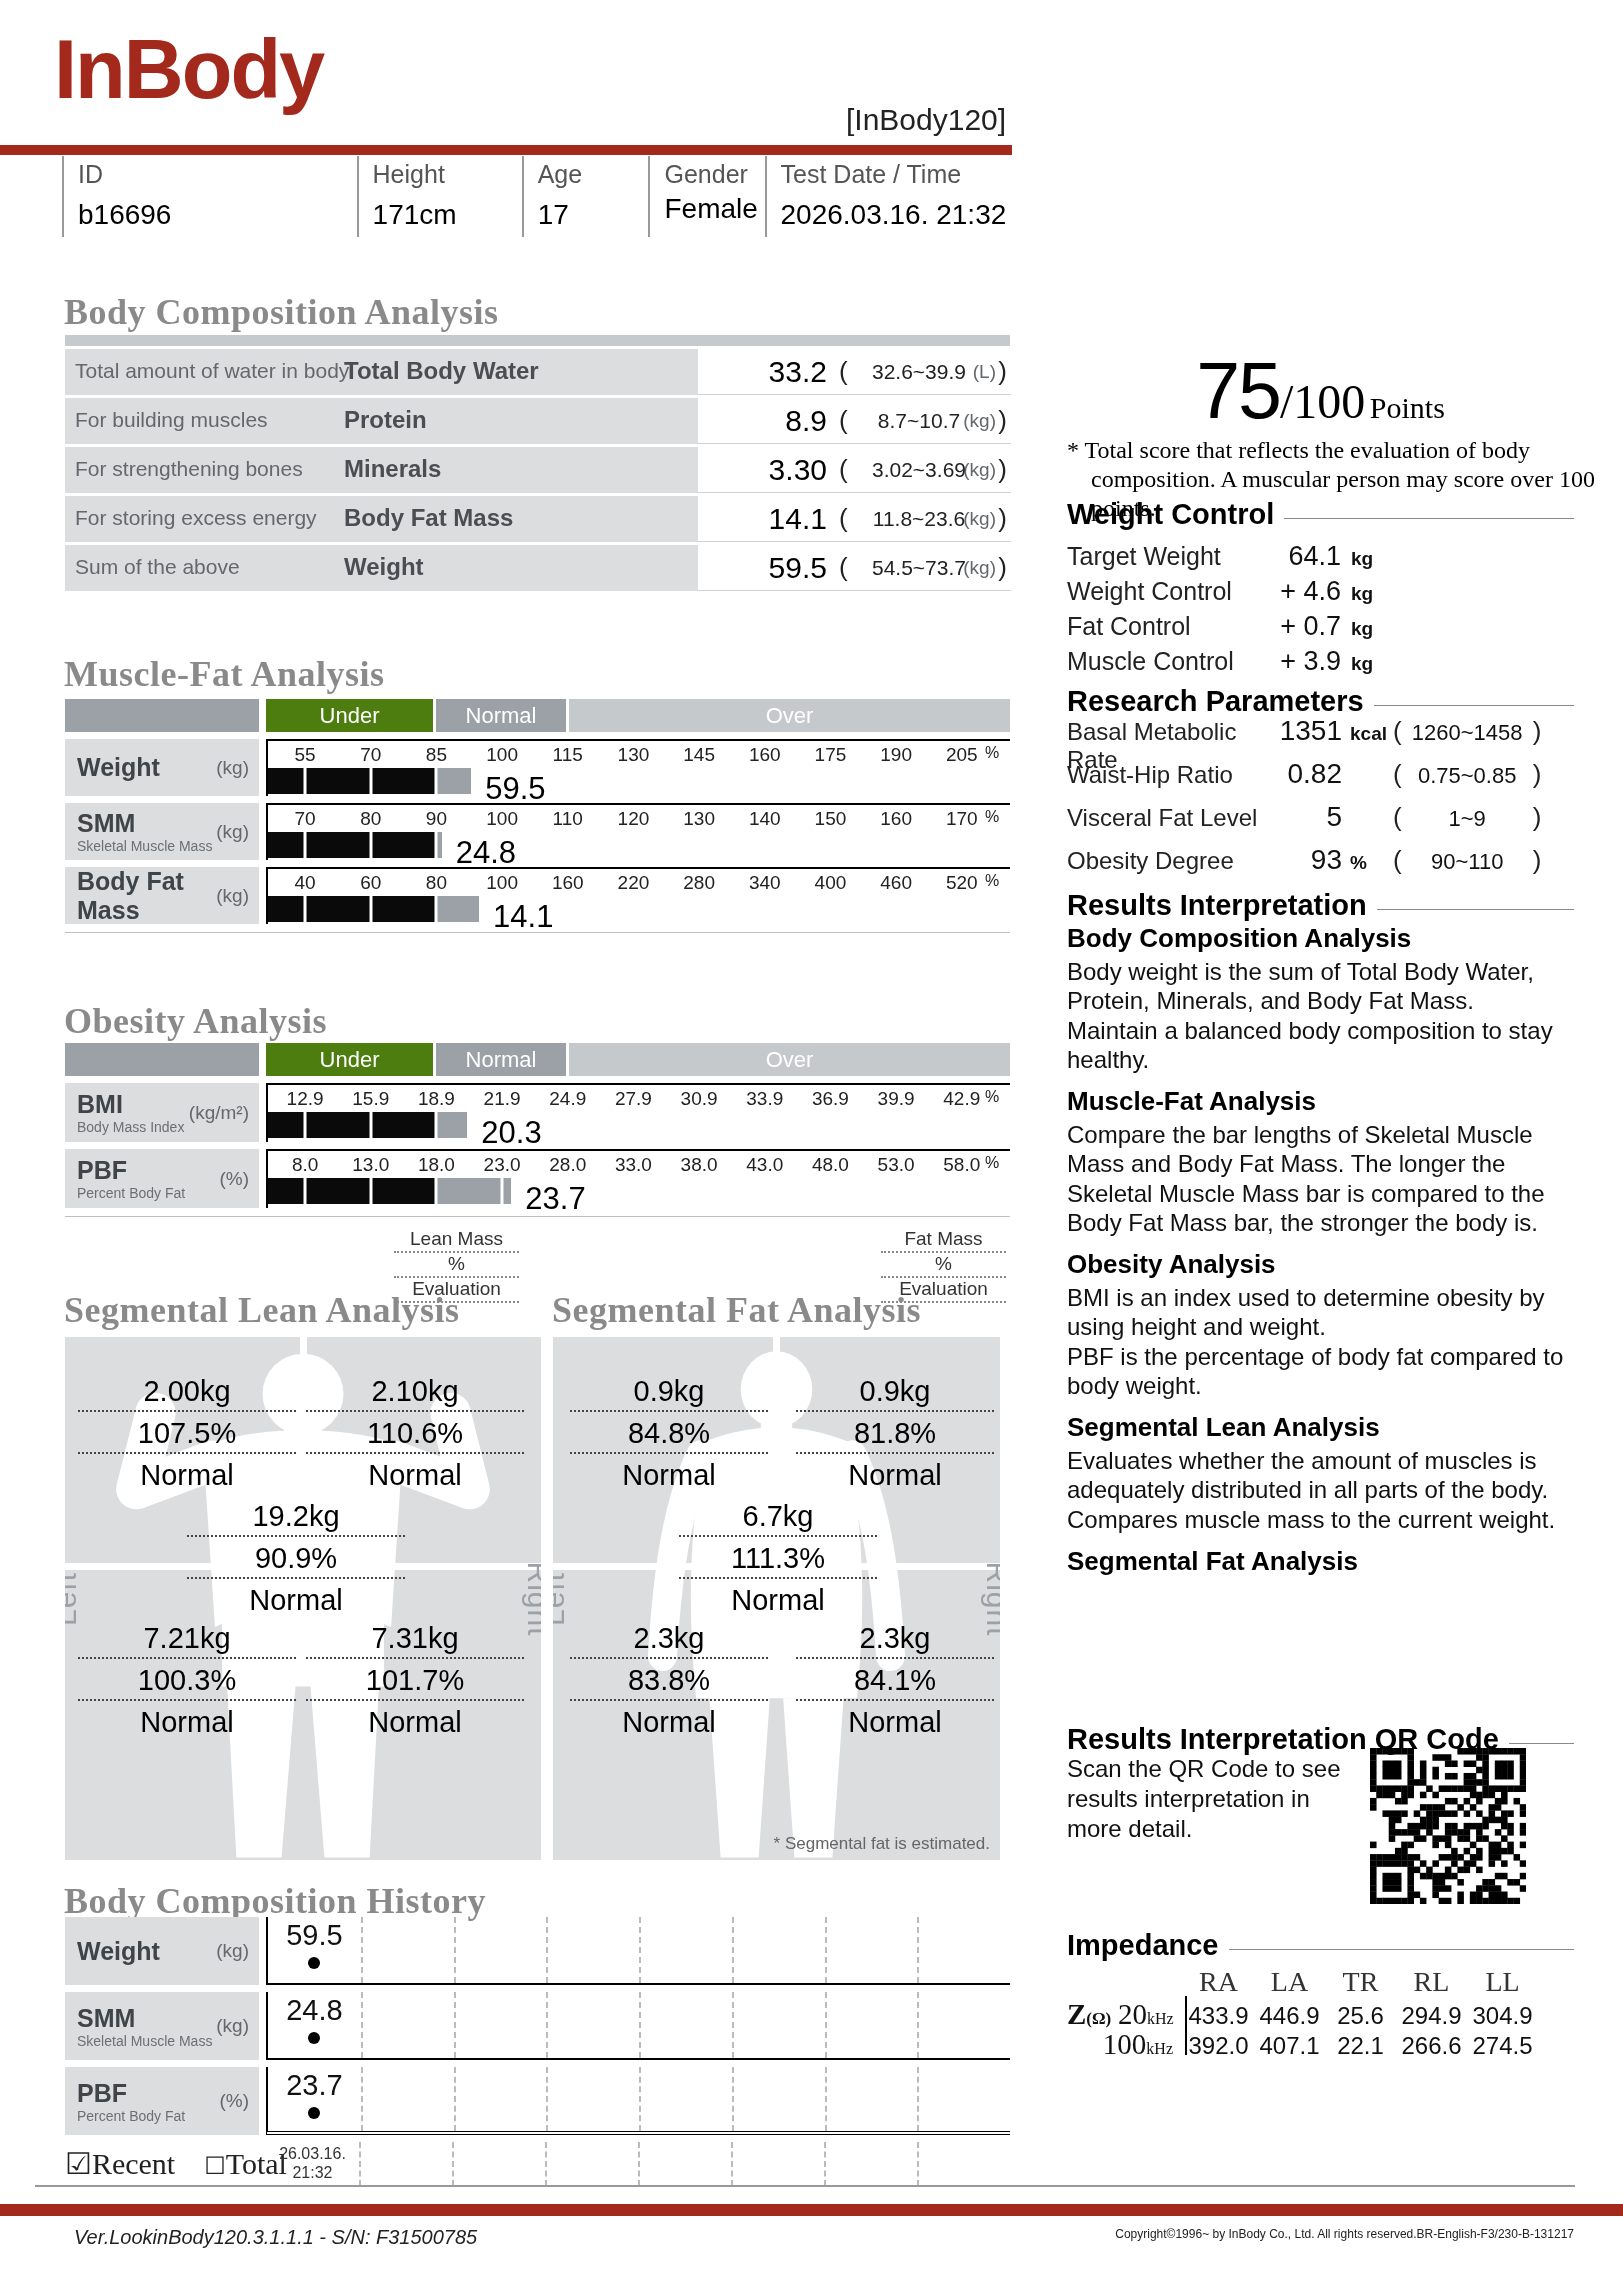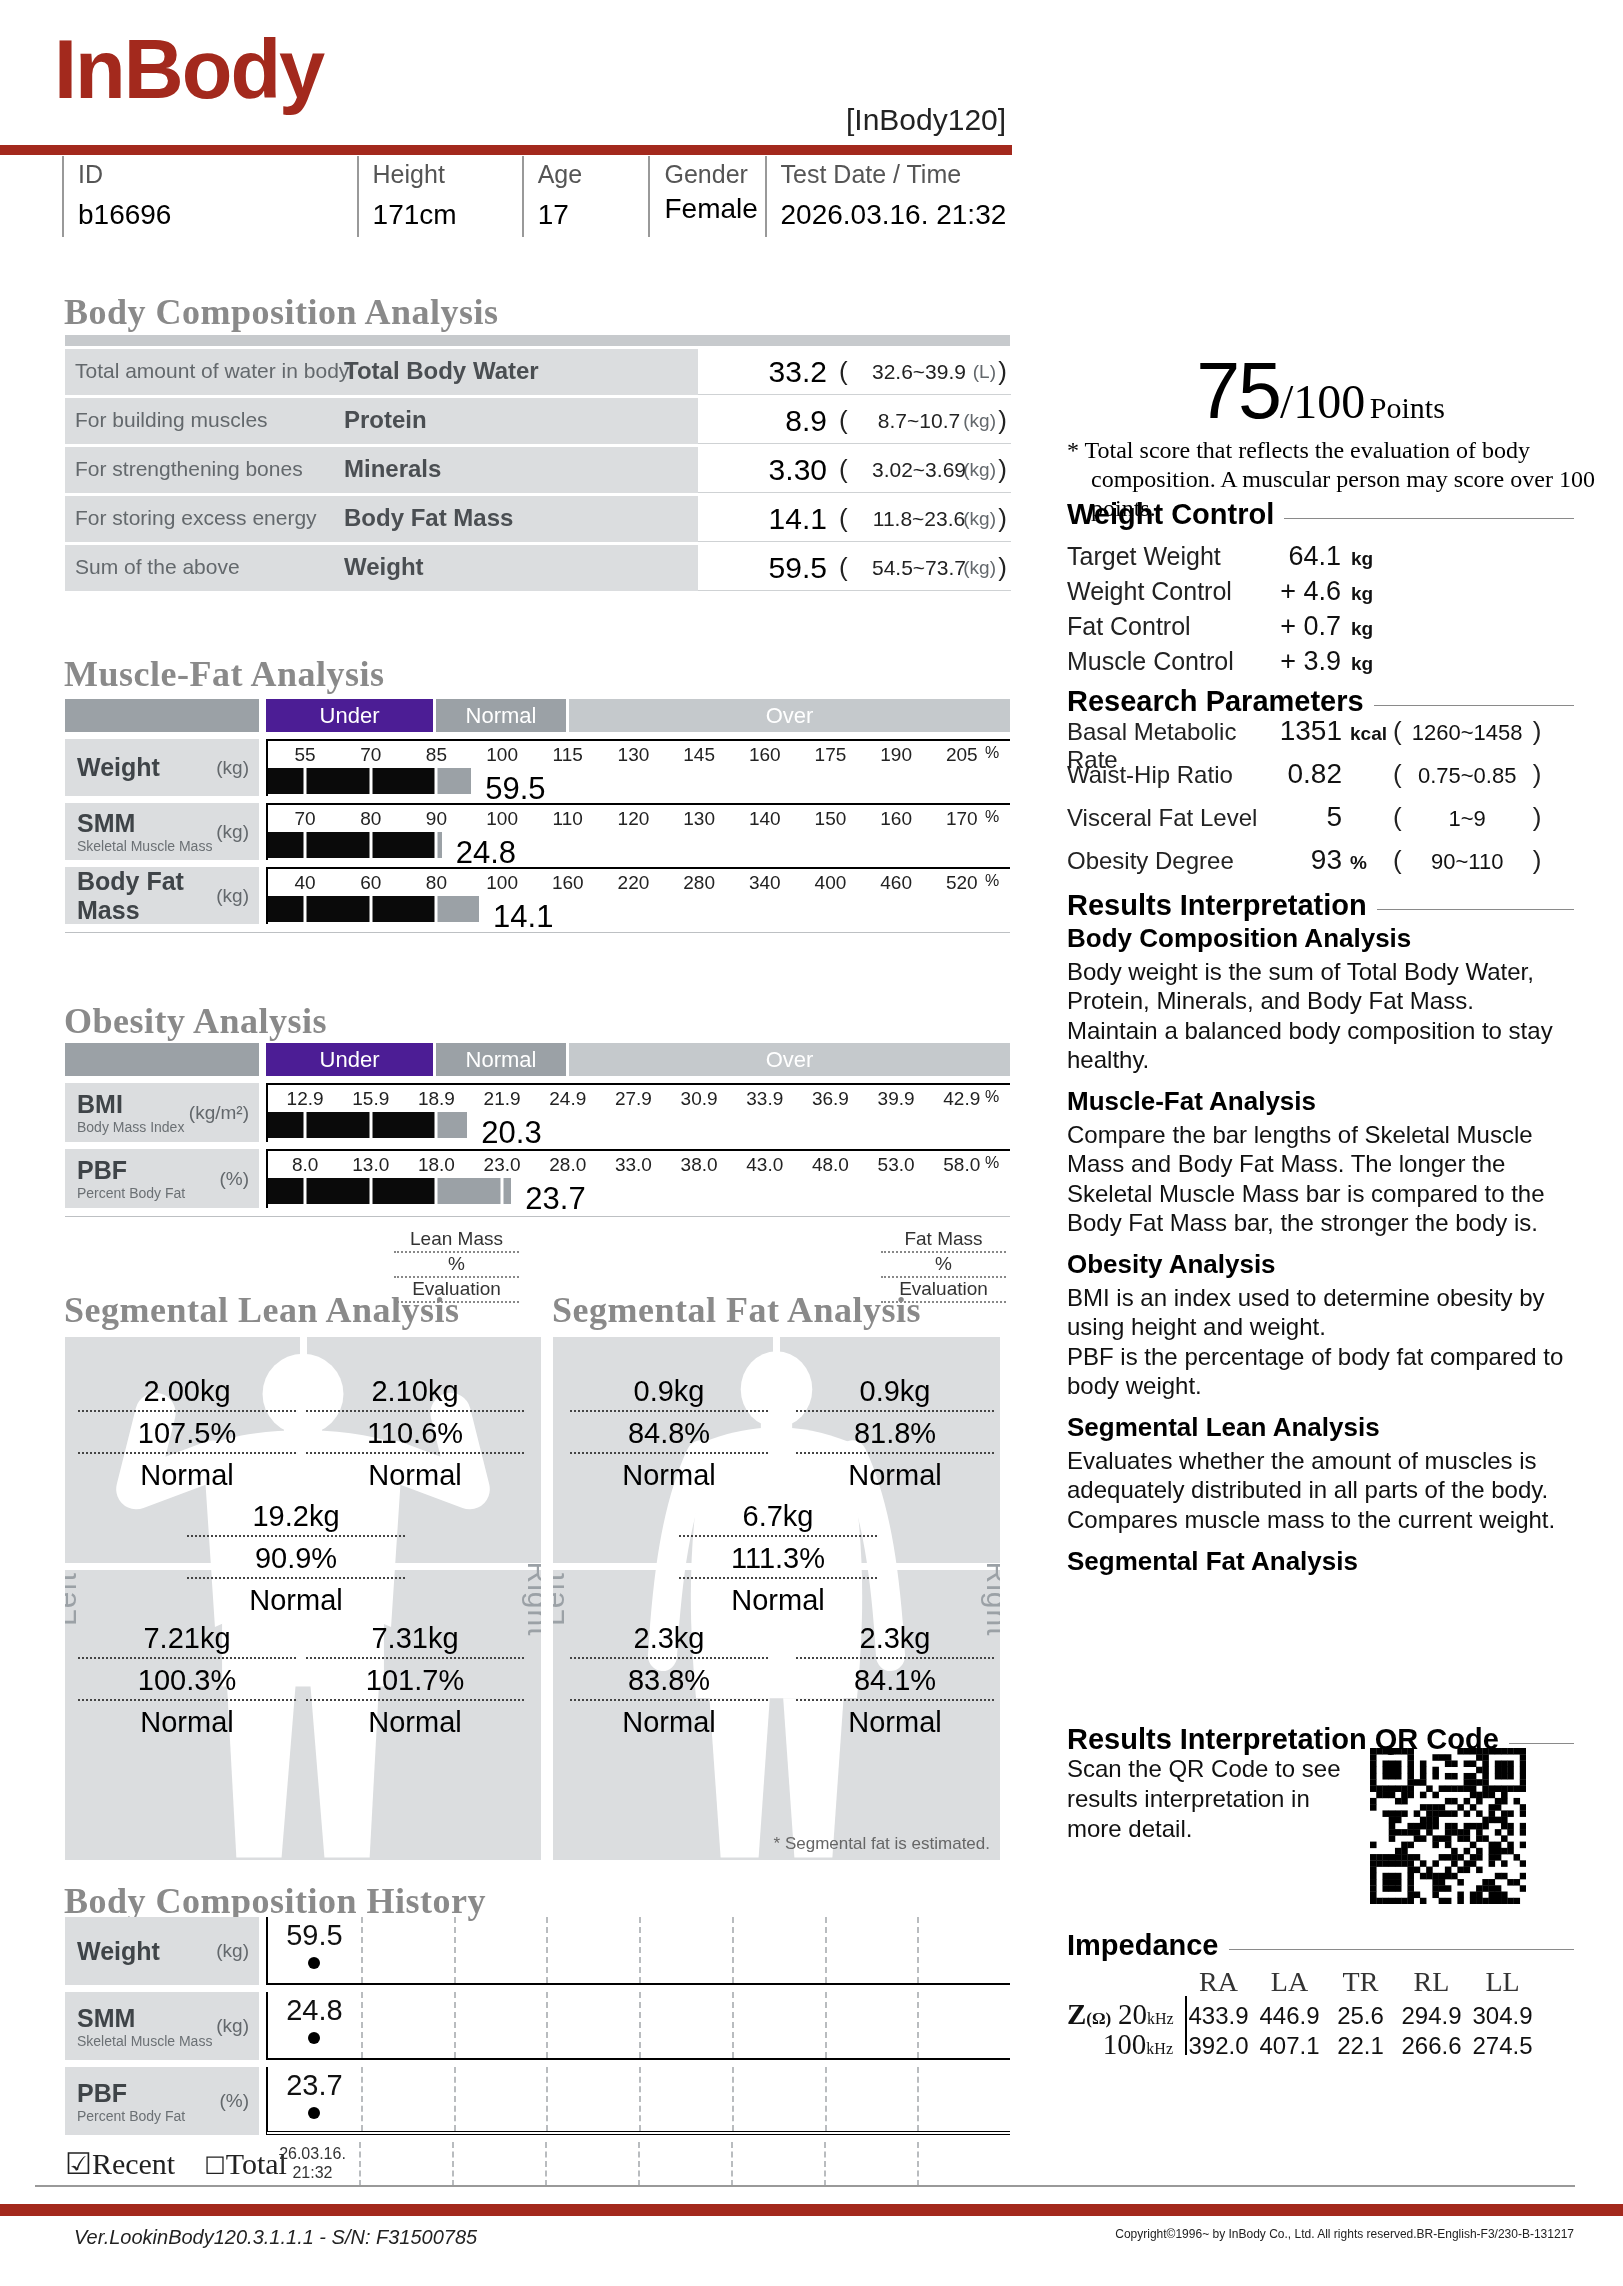--- a/index.html
+++ b/index.html
@@ -29,21 +29,21 @@
   .bca-unit { position:absolute; right:14px; top:12px; font-size:19px; color:#63686C; }
   .bca-white { position:absolute; left:633px; top:0; width:313px; height:46px; display:flex; align-items:center; border-bottom:1px solid #CFD2D4; }
   .bca-value { width:129px; text-align:right; font-size:30px; color:#000; }
   .bca-par { font-size:26px; color:#222; margin:0 4px 0 12px; }
   .bca-range { flex:1; text-align:center; font-size:21px; color:#222; }
 
   
   .zone-header { display:flex; height:33px; }
   .zh-blank { width:194px; background:#9BA1A6; margin-right:7px; }
   .zh-cell { color:#fff; font-size:22px; text-align:center; line-height:33px; }
-  .zh-under { width:167px; background:#4c1d95; margin-right:3px; }
+  .zh-under { width:167px; background:#4d7c0f; margin-right:3px; }
   .zh-normal { width:130px; background:#9BA1A6; margin-right:3px; }
   .zh-over  { flex:1; background:#C5C9CC; }
 
   
   .bar-row { display:flex; margin-top:7px; }
   .cell-label { width:194px; background:#DBDDDF; display:flex; align-items:center; justify-content:space-between; padding:0 10px 0 12px; }
   .nm-main { font-size:25px; font-weight:bold; color:#3F4448; display:block; }
   .nm-sub { font-size:14px; color:#6B7074; display:block; }
   .nm-unit { font-size:19px; color:#63686C; }
   .bar-area { position:relative; margin-left:7px; width:744px; border-top:2px solid #000; border-left:2px solid #000; background:#fff; }

